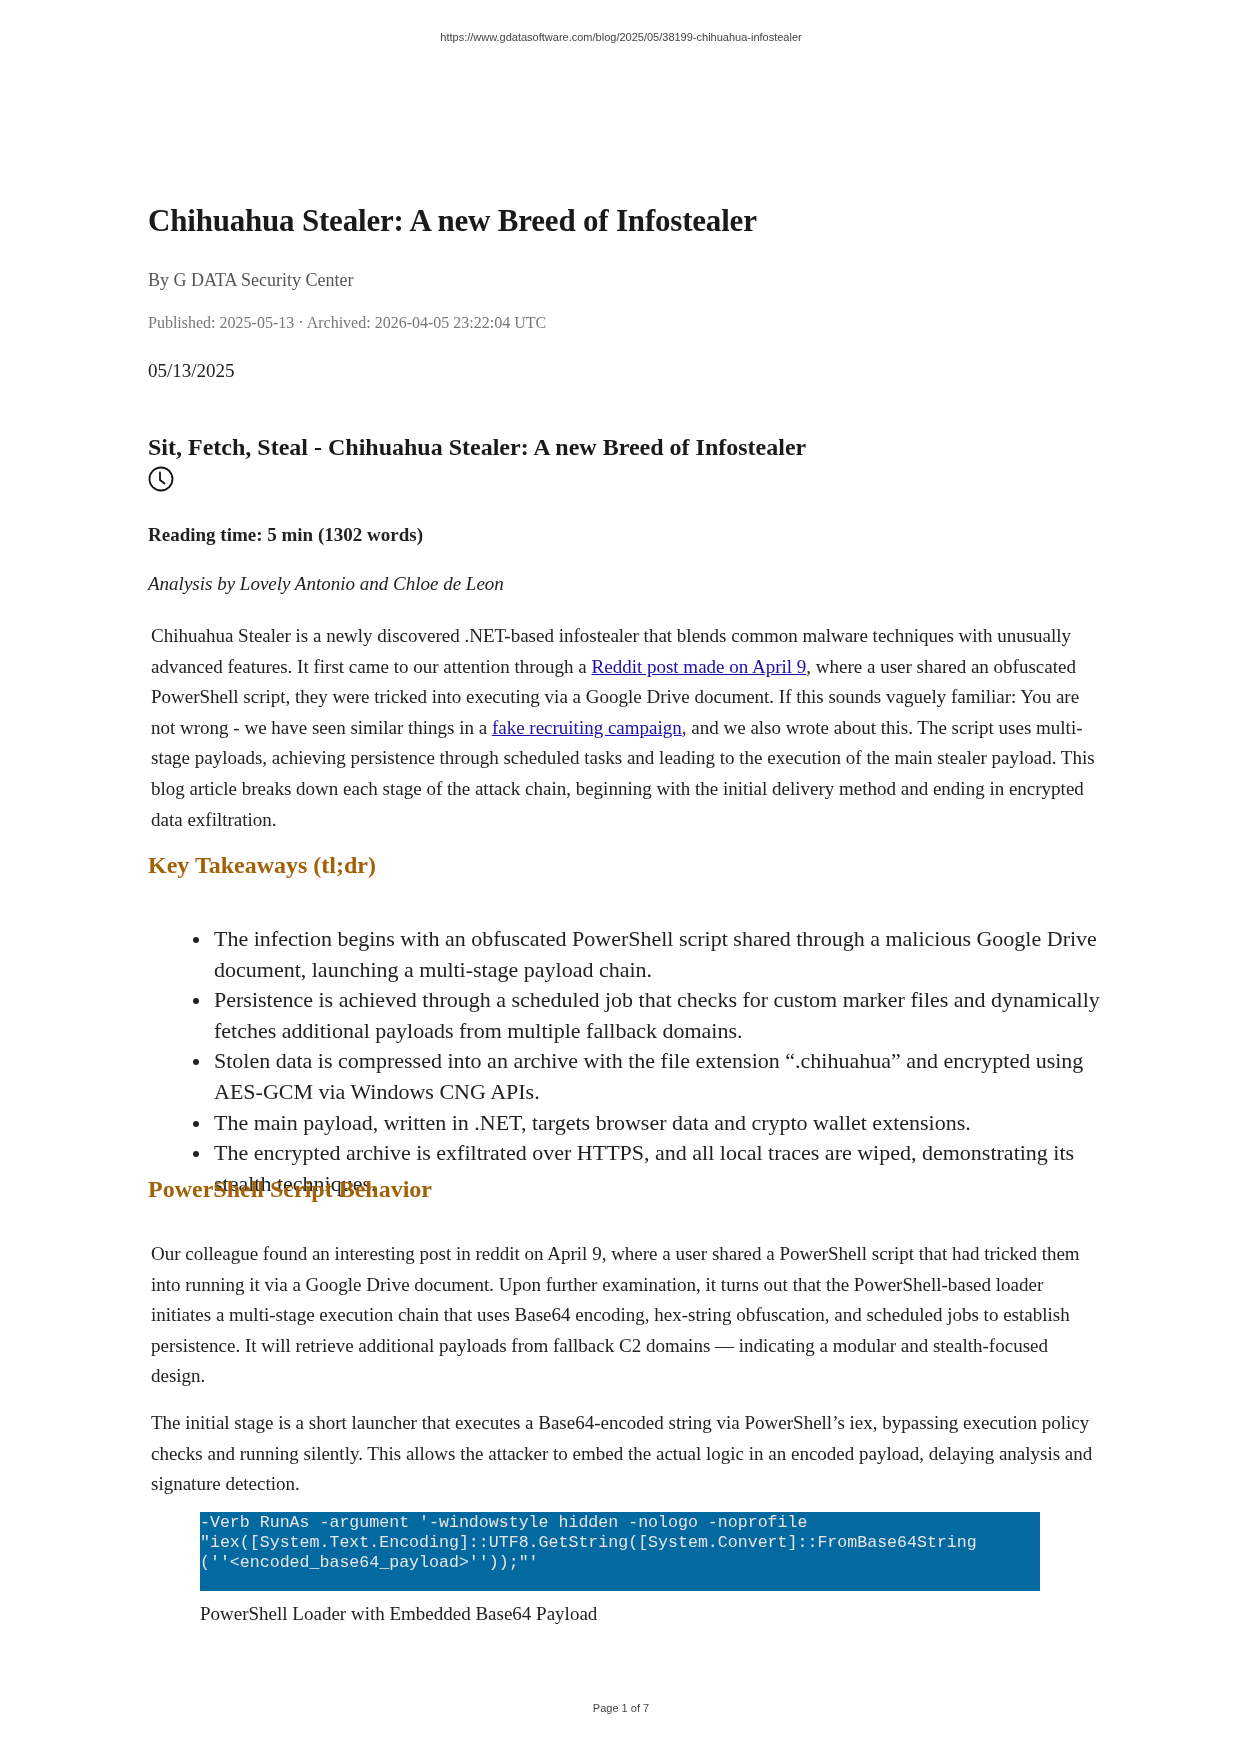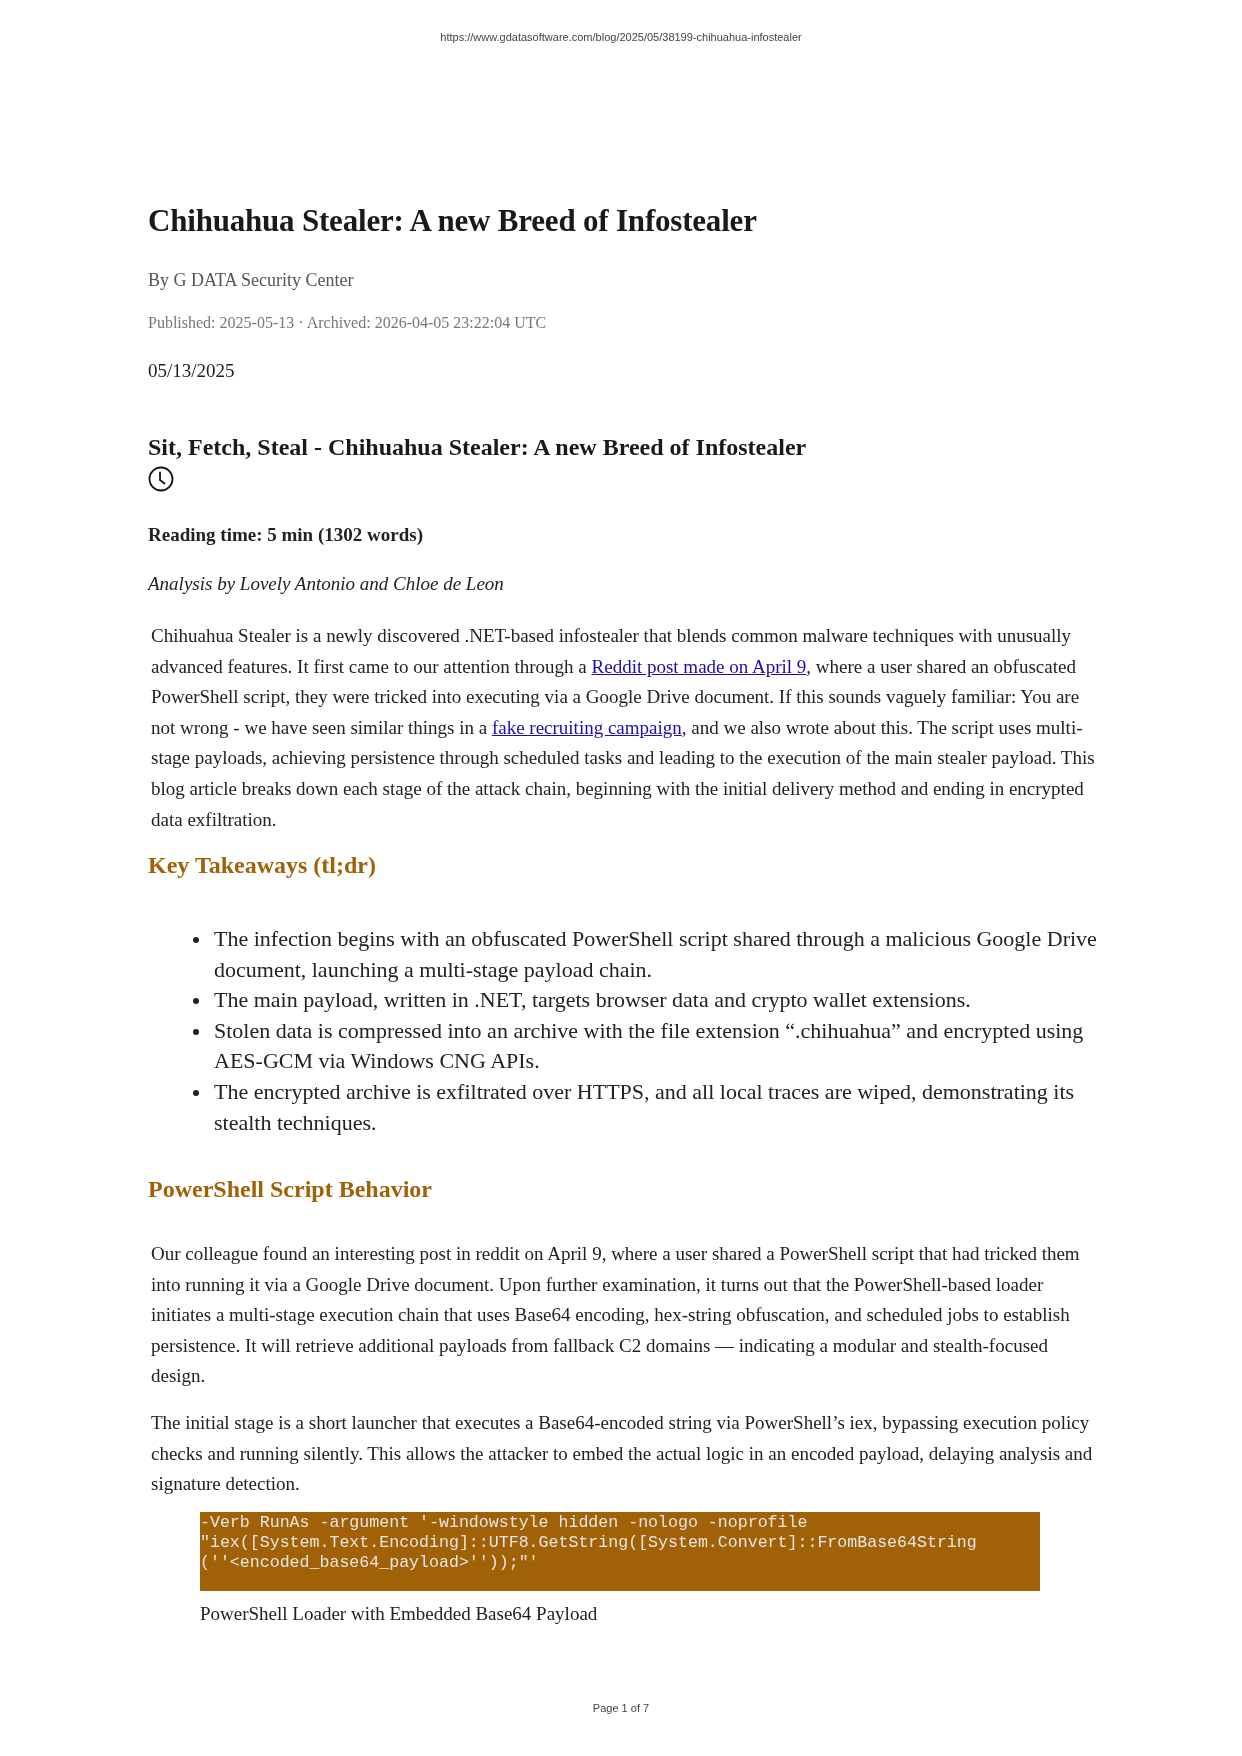--- a/index.html
+++ b/index.html
@@ -45,21 +45,21 @@
     .takeaways li { position: relative; }
     .takeaways li::before {
       content: ""; position: absolute; left: -21px; top: 13px; width: 6px; height: 6px;
       border-radius: 50%; background: #222;
     }
     .p2 { top: 1236px; }
     .p3 { top: 1405px; }
     a.link { color: #1a0dab; text-decoration: underline; }
     .code-block {
       position: absolute; top: 1512px; left: 52px; width: 840px; height: 79px;
-      background: #a16207; color: #e6e6e6; box-sizing: border-box; padding: 1px 0 0 0;
+      background: #0369a1; color: #e6e6e6; box-sizing: border-box; padding: 1px 0 0 0;
       font-family: "Liberation Mono", monospace; font-size: 16.6px; line-height: 20px;
       white-space: pre; overflow: hidden;
     }
     .caption { position: absolute; top: 1603px; left: 52px; font-size: 19px; white-space: nowrap; }
     .page-footer {
       position: absolute; top: 1702px; left: 0; width: 1242px; text-align: center;
       font-family: "Liberation Sans", sans-serif; font-size: 11px; color: #444;
     }
   </style>
 </head>
@@ -80,22 +80,23 @@
   </svg>
 
   <div class="reading">Reading time: 5 min (1302 words)</div>
   <div class="analysis">Analysis by Lovely Antonio and Chloe de Leon</div>
 
   <p class="para p1"><span>Chihuahua Stealer is a newly discovered .NET-based infostealer that blends common malware techniques with unusually advanced features. It first came to our attention through a </span><a class="link">Reddit post made on April 9</a><span>, where a user shared an obfuscated PowerShell script, they were tricked into executing via a Google Drive document. If this sounds vaguely familiar: You are not wrong - we have seen similar things in a </span><a class="link">fake recruiting campaign</a><span>, and we also wrote about this. The script uses multi-stage payloads, achieving persistence through scheduled tasks and leading to the execution of the main stealer payload. This blog article breaks down each stage of the attack chain, beginning with the initial delivery method and ending in encrypted data exfiltration.</span></p>
 
   <h2 class="h2 h-takeaways">Key Takeaways (tl;dr)</h2>
   <ul class="takeaways">
     <li>The infection begins with an obfuscated PowerShell script shared through a malicious Google Drive document, launching a multi-stage payload chain.</li>
+    <li>Persistence is achieved through a scheduled job that checks for custom marker files and dynamically fetches additional payloads from multiple fallback domains.</li>
+    <li>Stolen data is compressed into an archive with the file extension “.chihuahua” and encrypted using AES-GCM via Windows CNG APIs.</li>
     <li>The main payload, written in .NET, targets browser data and crypto wallet extensions.</li>
-    <li>Stolen data is compressed into an archive with the file extension “.chihuahua” and encrypted using AES-GCM via Windows CNG APIs.</li>
     <li>The encrypted archive is exfiltrated over HTTPS, and all local traces are wiped, demonstrating its stealth techniques.</li>
   </ul>
 
   <h2 class="h2 h-powershell">PowerShell Script Behavior</h2>
   <p class="para p2">Our colleague found an interesting post in reddit on April 9, where a user shared a PowerShell script that had tricked them into running it via a Google Drive document. Upon further examination, it turns out that the PowerShell-based loader initiates a multi-stage execution chain that uses Base64 encoding, hex-string obfuscation, and scheduled jobs to establish persistence. It will retrieve additional payloads from fallback C2 domains — indicating a modular and stealth-focused design.</p>
   <p class="para p3">The initial stage is a short launcher that executes a Base64-encoded string via PowerShell’s iex, bypassing execution policy checks and running silently. This allows the attacker to embed the actual logic in an encoded payload, delaying analysis and signature detection.</p>
 
   <div class="code-block"><div>-Verb RunAs -argument '-windowstyle hidden -nologo -noprofile</div><div>"iex([System.Text.Encoding]::UTF8.GetString([System.Convert]::FromBase64String</div><div>(''&lt;encoded_base64_payload&gt;''));"'</div></div>
   <div class="caption">PowerShell Loader with Embedded Base64 Payload</div>
 </main>

